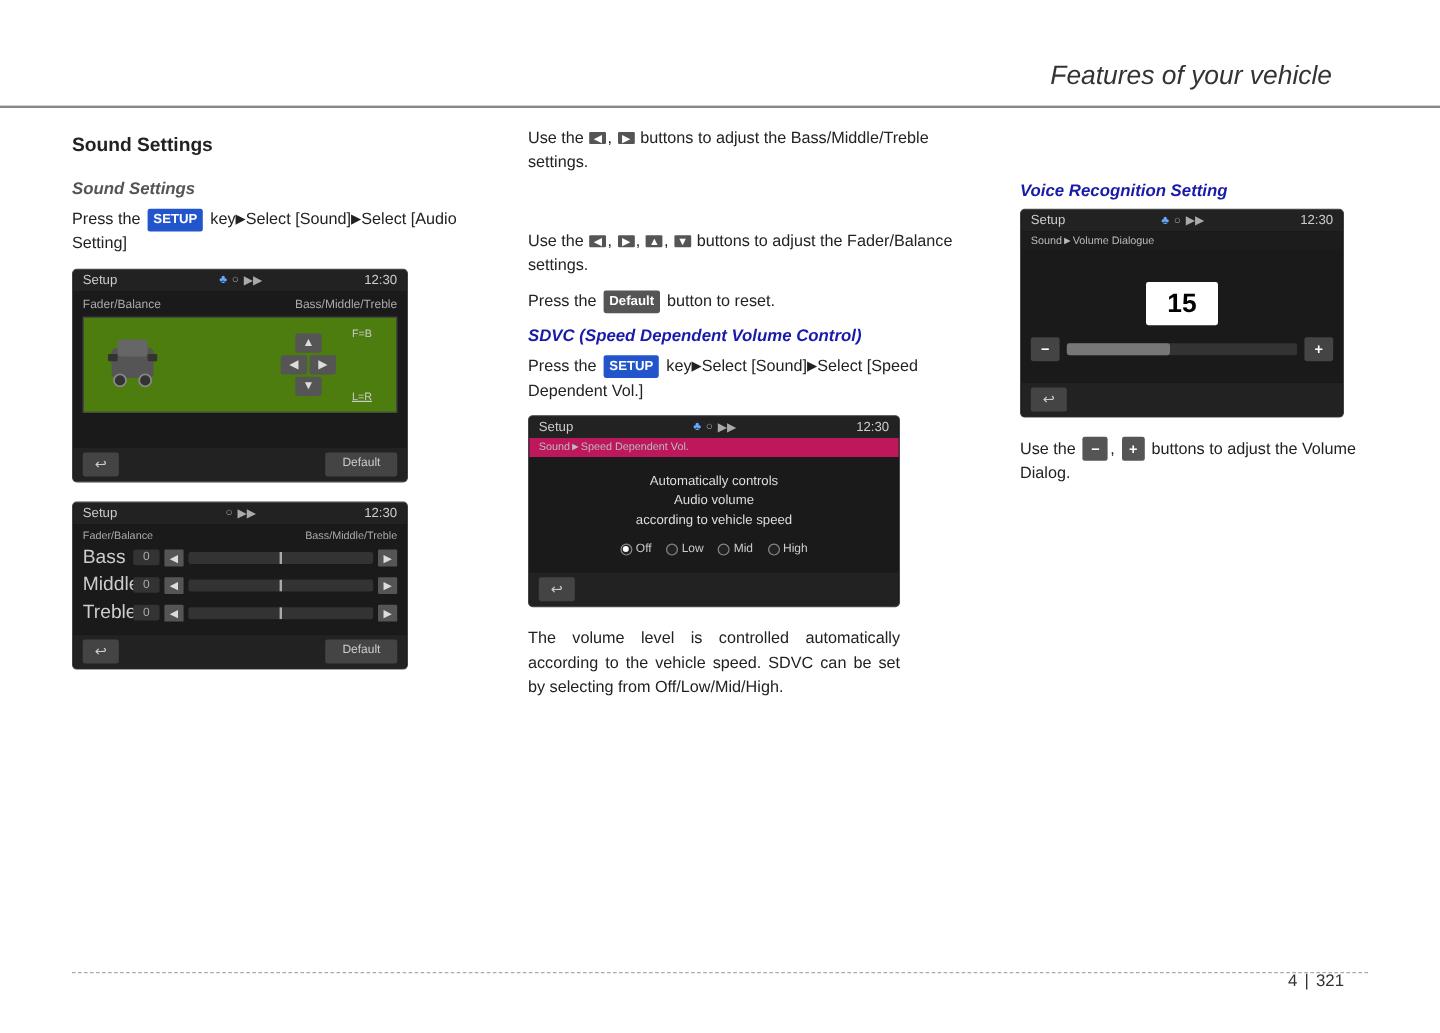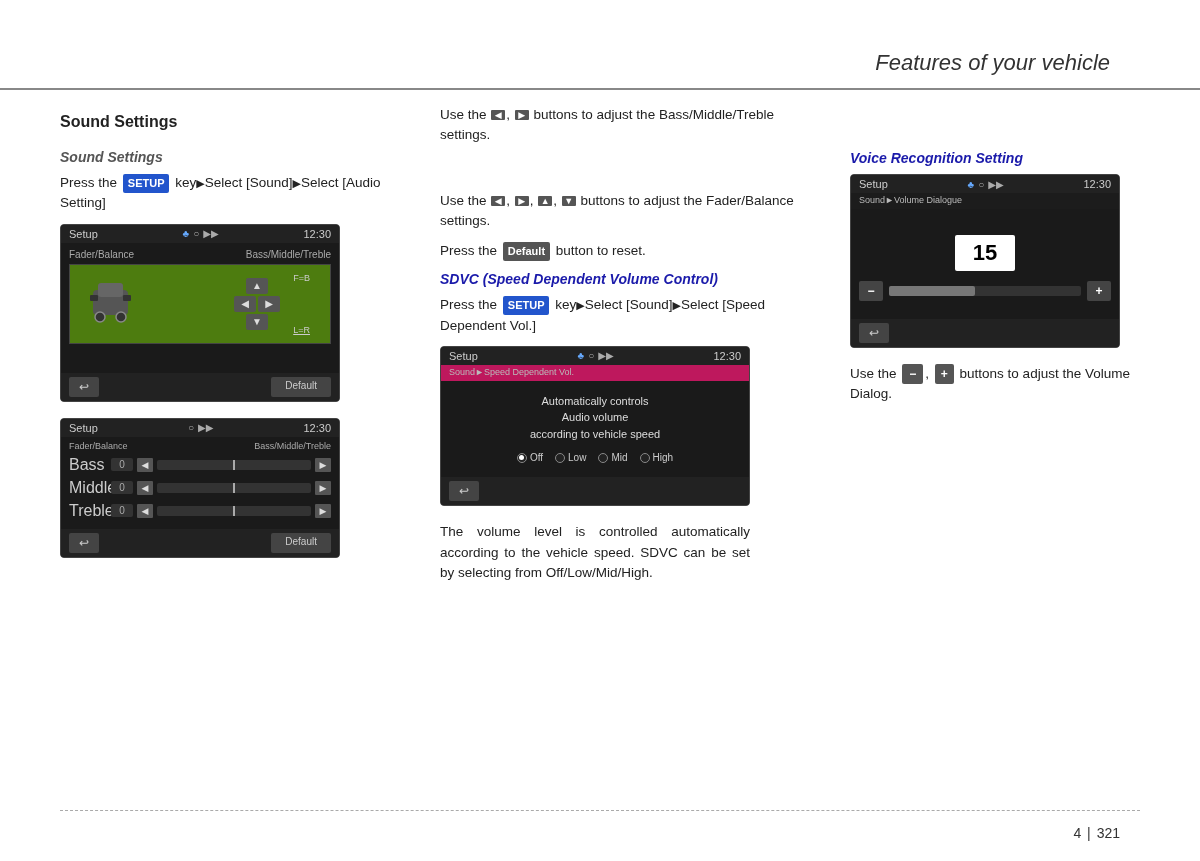--- a/index.html
+++ b/index.html
@@ -36,21 +36,21 @@
     
     .footer-line {
       position: absolute;
       bottom: 50px;
       left: 60px;
       right: 60px;
       border-top: 1px dashed #aaa;
     }
     .footer-page {
       position: absolute;
-      bottom: 20px;
+      bottom: 36px;
       right: 80px;
       font-size: 14px;
       color: #333;
     }
     .footer-page .page-sep {
       margin: 0 2px;
     }
 
     
     .content {

